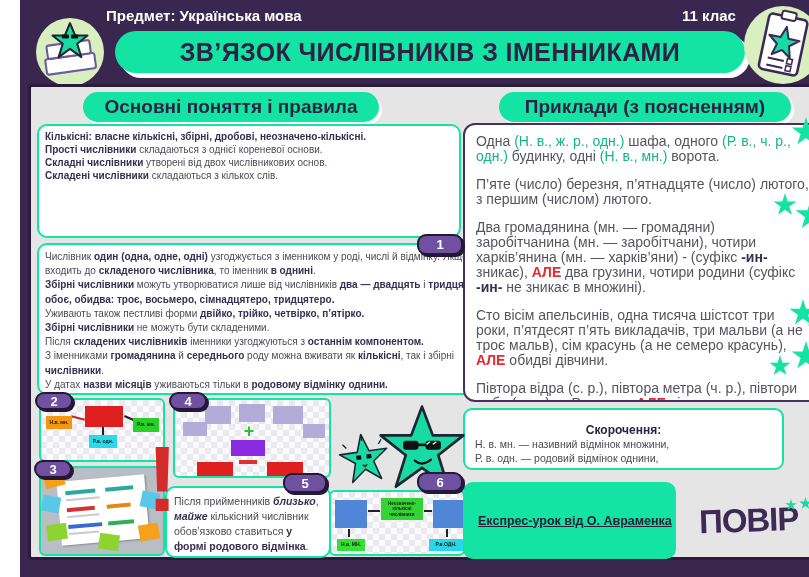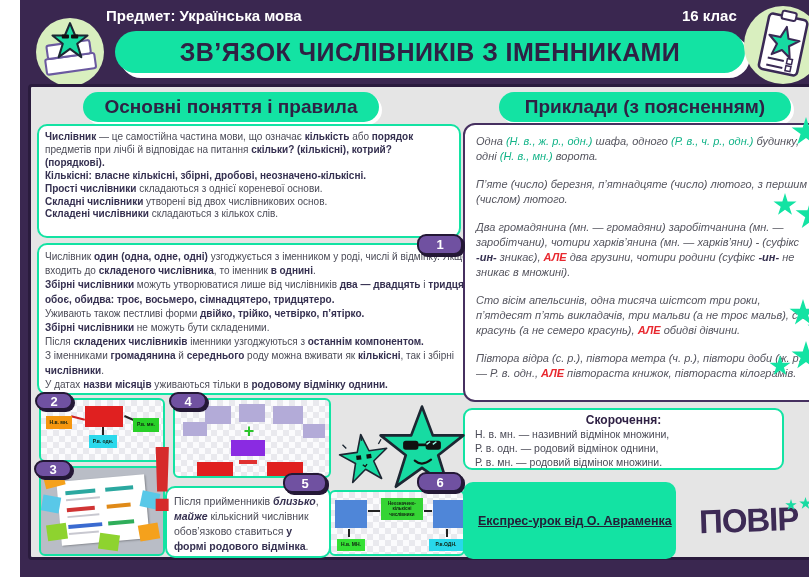--- a/index.html
+++ b/index.html
@@ -69,46 +69,46 @@
     font-weight:900; line-height:1; z-index:4; }
 
   .char { position:absolute; z-index:3; }
   .char svg { width:100%; height:100%; display:block; }
   .char-small { left:306px; top:344px; width:54px; height:54px; transform:rotate(-8deg); }
   .char-big { left:346px; top:314px; width:90px; height:94px; }
 
   
   .exbox { position:absolute; left:432px; top:36px; width:360px; height:279px; border:2px solid #463060;
     border-radius:12px; background:#fff; overflow:hidden; padding:9px 11px; }
-  .exbox p { font-size:11px; line-height:15px; font-style:italic; color:#55555f; margin-bottom:13px; }
+  .exbox p { font-size:14px; line-height:15px; color:#55555f; margin-bottom:13px; }
   .exbox p:last-child { margin-bottom:0; }
 
   .deco-star { position:absolute; background:#13e3a3; z-index:6;
     clip-path:polygon(50% 0%,61% 35%,98% 35%,68% 57%,79% 91%,50% 70%,21% 91%,32% 57%,2% 35%,39% 35%); }
 
   .abbr { position:absolute; left:432px; top:321px; width:321px; height:62px; border:2px solid #13e3a3;
-    border-radius:9px; background:#fff; padding:3px 10px; overflow:hidden; }
+    border-radius:9px; background:#fff; padding:13px 10px; overflow:hidden; }
   .abbr-title { text-align:center; font-weight:bold; color:#2f2144; font-size:12px; line-height:14px; }
   .abbr-line { font-size:10.5px; line-height:14px; color:#4b4b57; }
 
   .express { position:absolute; left:432px; top:395px; width:213px; height:77px; background:#13e3a3;
     border-radius:10px; display:flex; align-items:center; padding-left:15px; }
   .express a { color:#232038; font-weight:bold; font-size:12.5px; text-decoration:underline; }
 
   .logo { position:absolute; left:668px; top:414px; width:132px; height:52px; }
   .logo-text { font-size:33px; font-weight:900; color:#3d2a55; letter-spacing:-1px; transform:rotate(-2deg); }
   .logo .deco-star { background:#17dba2; }
 </style>
 </head>
 <body>
 
 <div class="page">
 
   <div class="hdr-subject">Предмет:  Українська мова</div>
-  <div class="hdr-grade">16 клас</div>
+  <div class="hdr-grade">11 клас</div>
 
   <div class="circ circ-l">
     <svg viewBox="0 0 66 66">
       <g transform="rotate(-8 33 40)">
         <rect x="9" y="37" width="48" height="15" rx="2" fill="#fff" stroke="#6b5aa0" stroke-width="2"></rect>
         <rect x="12" y="24" width="42" height="13" rx="2" fill="#fff" stroke="#6b5aa0" stroke-width="2"></rect>
       </g>
       <path d="M33 5 L38 17 L50 17 L40 25 L44 38 L33 30 L22 38 L26 25 L16 17 L28 17 Z" fill="#17dba2" stroke="#1d2733" stroke-width="2" stroke-linejoin="round"></path>
       <rect x="25" y="16" width="7" height="4" rx="1" fill="#111"></rect>
       <rect x="34" y="16" width="7" height="4" rx="1" fill="#111"></rect>
@@ -130,21 +130,20 @@
       </g>
     </svg>
   </div>
 
   <div class="card">
 
     <div class="pill lh-pill">Основні поняття і правила</div>
 
     <div class="tealbox box1">
       <div class="txt">
-        <p><span class="seg-b">Числівник</span><span> — це самостійна частина мови, що означає </span><span class="seg-b">кількість</span><span> або </span><span class="seg-b">порядок</span><span> предметів при лічбі й відповідає на питання </span><span class="seg-b">скільки? (кількісні), котрий? (порядкові).</span></p>
         <p><span class="seg-b">Кількісні: власне кількісні, збірні, дробові, неозначено-кількісні.</span></p>
         <p><span class="seg-b">Прості  числівники</span><span> складаються з однієї кореневої основи.</span></p>
         <p><span class="seg-b">Складні числівники</span><span> утворені від двох числівникових основ.</span></p>
         <p><span class="seg-b">Складені числівники</span><span> складаються з кількох слів.</span></p>
       </div>
     </div>
 
     <div class="badge badge-1">1</div>
 
     <div class="tealbox box2">

